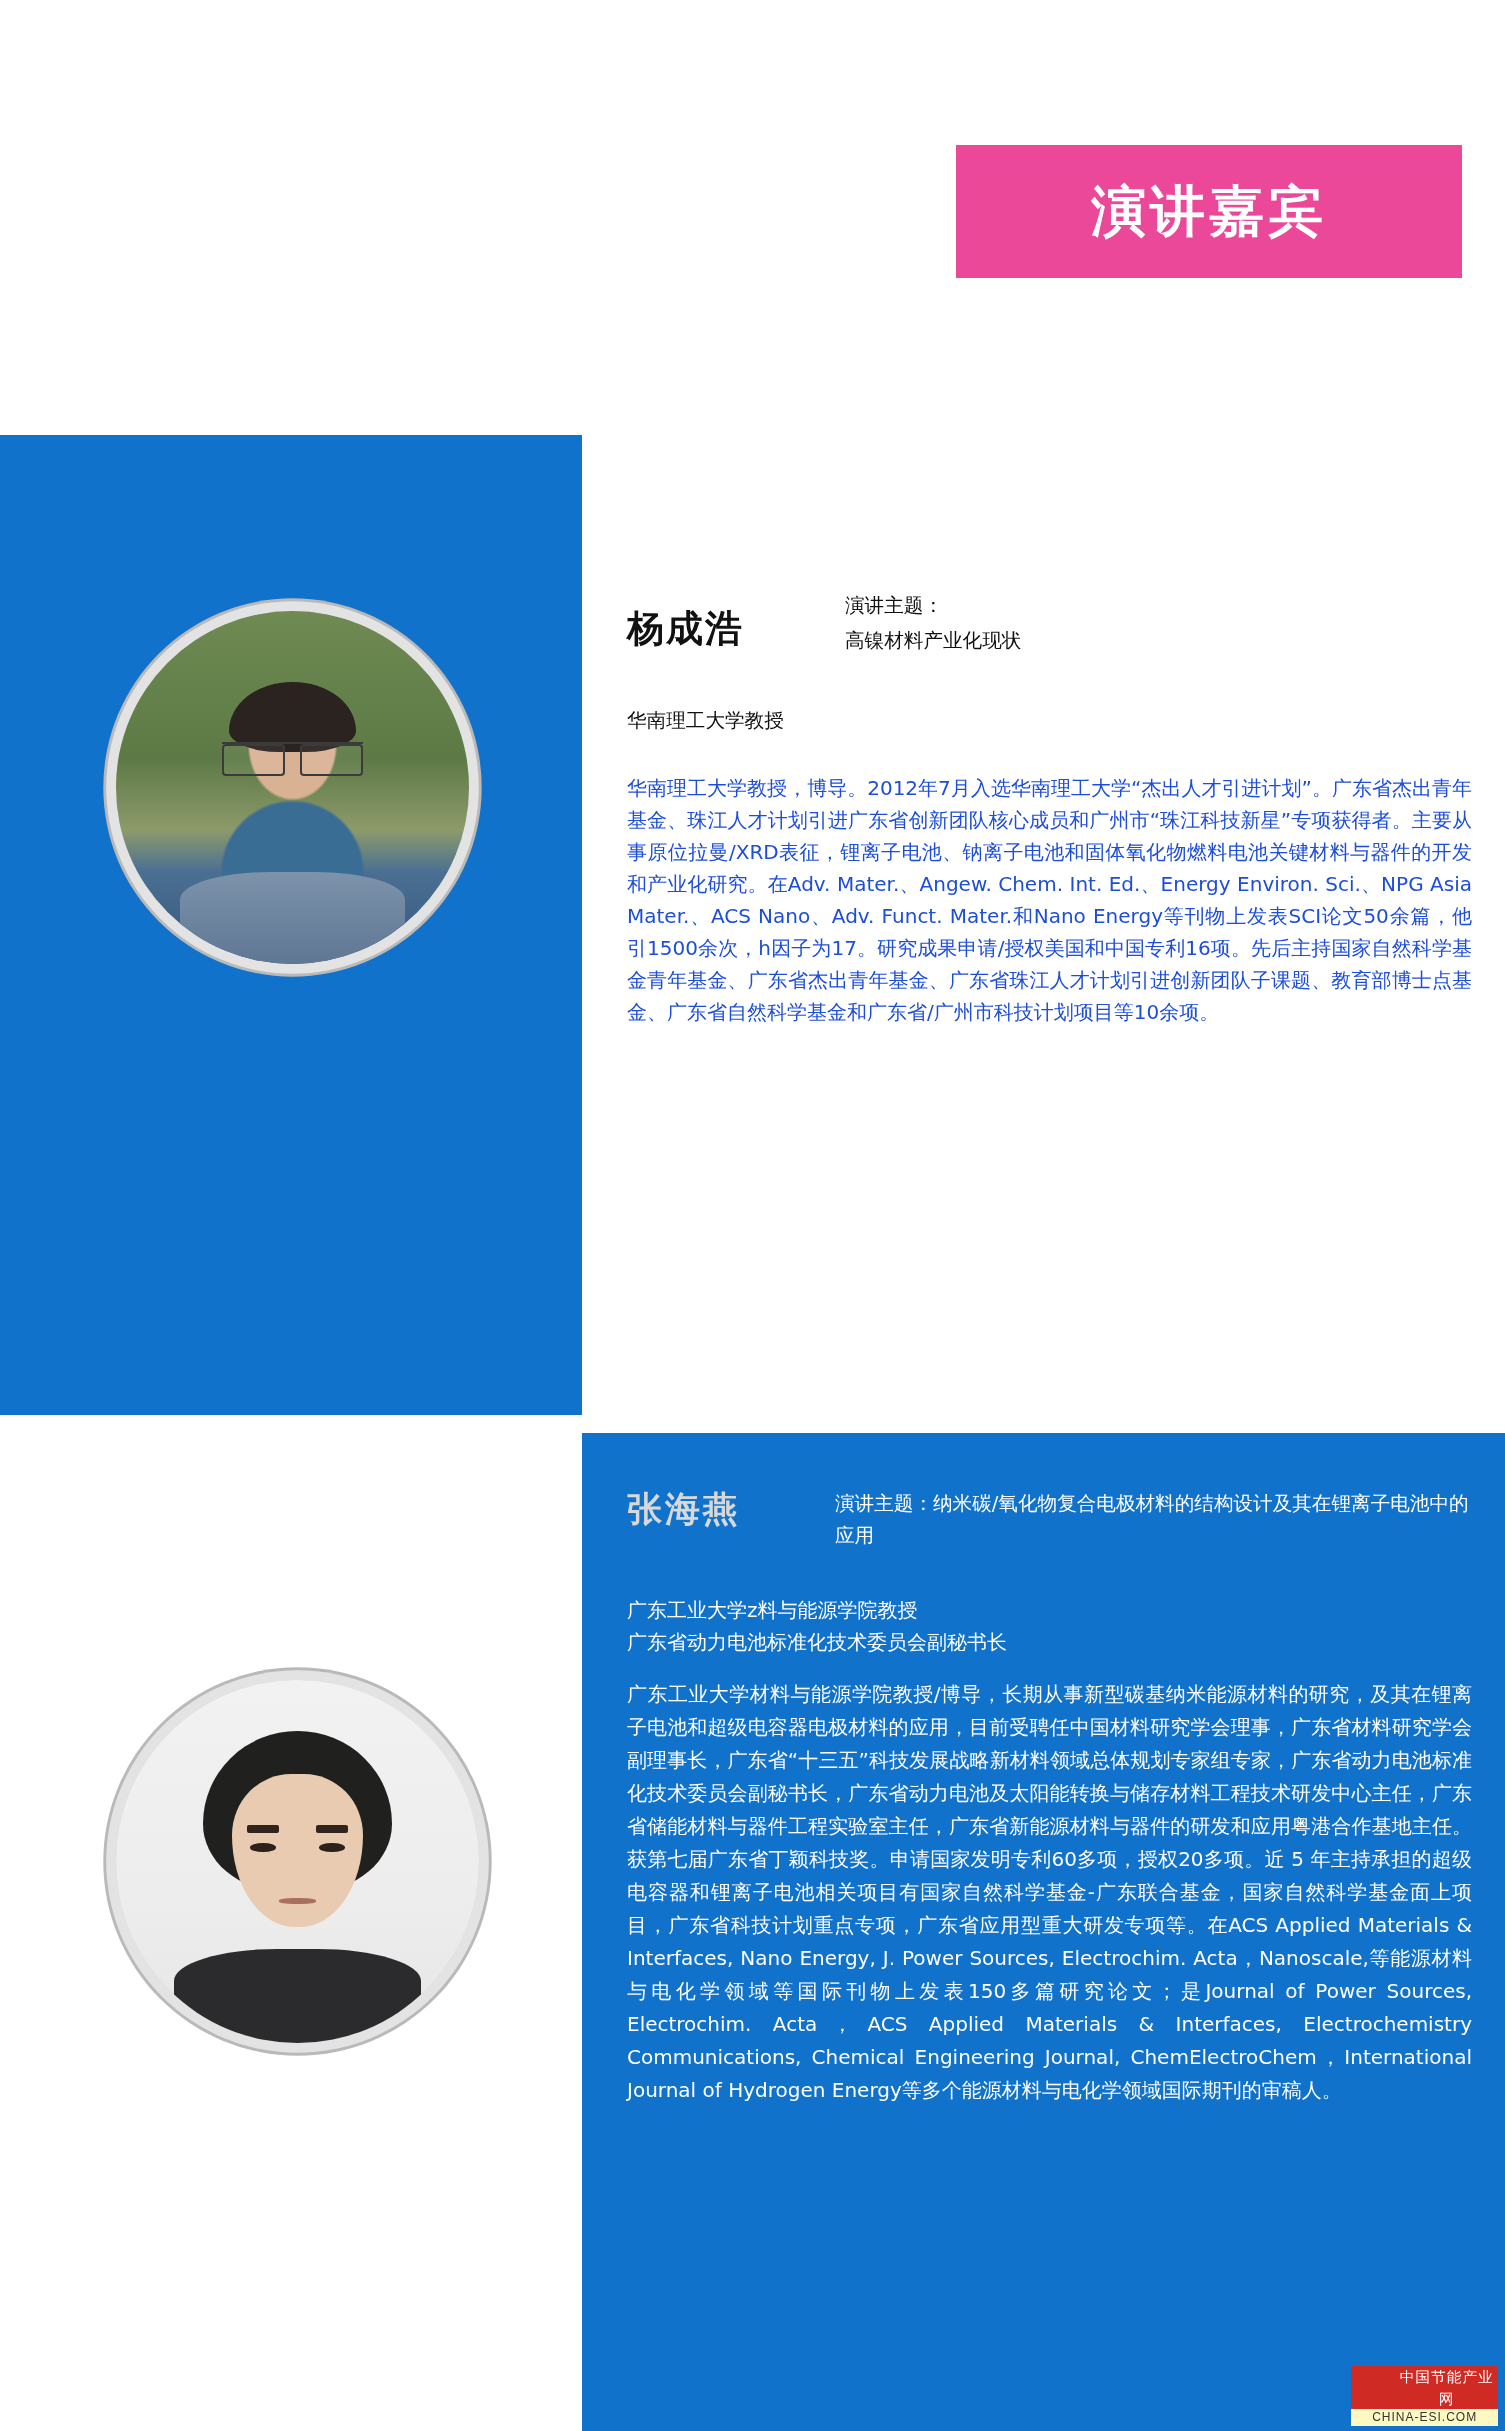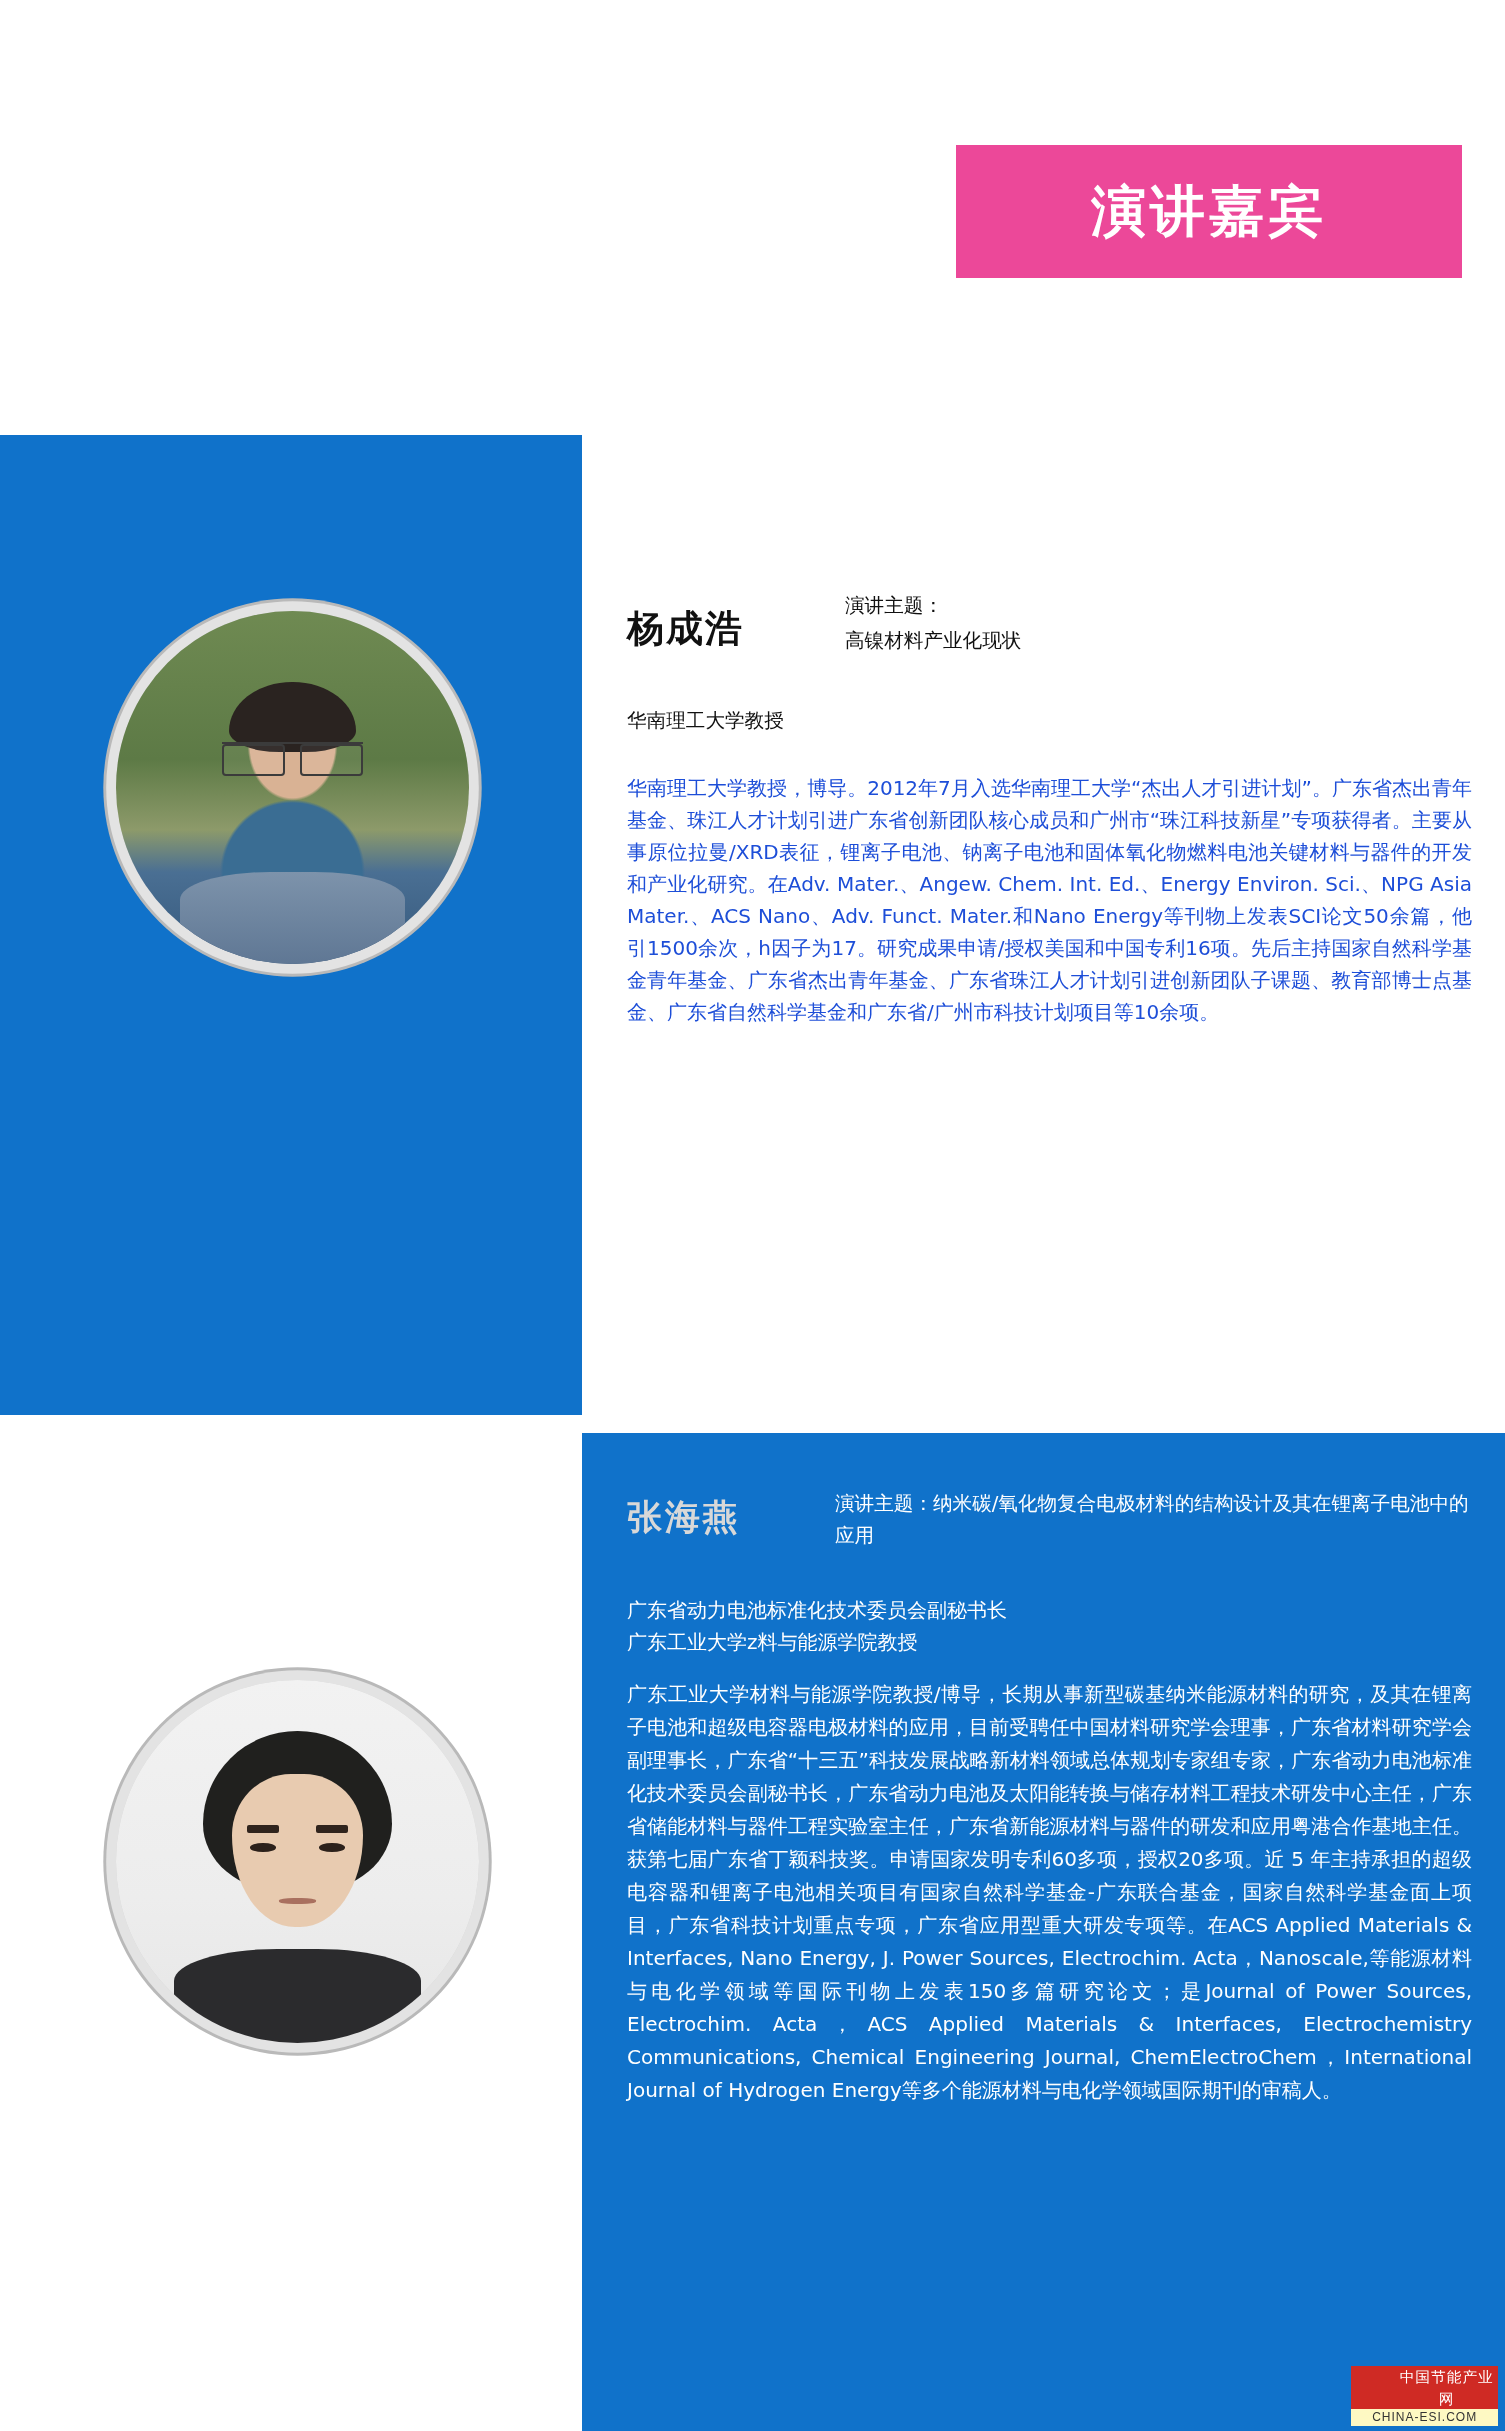--- a/index.html
+++ b/index.html
@@ -283,21 +283,21 @@
     position: absolute;
     left: 627px;
     top: 0;
     width: 863px;
     height: 999px;
     color: #ffffff;
   }
   .s2-name {
     position: absolute;
     left: 0;
-    top: 61px;
+    top: 53px;
     font-size: 35px;
     font-weight: bold;
     color: #d8d8d8;
     font-family: "DejaVu Sans", sans-serif;
     letter-spacing: 2.9px;
   }
   .s2-topic {
     position: absolute;
     left: 208px;
     top: 55px;
@@ -399,22 +399,22 @@
         <div class="p2-eye-l"></div>
         <div class="p2-eye-r"></div>
         <div class="p2-mouth"></div>
         <div class="p2-body"></div>
       </div>
     </div>
     <div class="s2-text">
       <div class="s2-name">张海燕</div>
       <div class="s2-topic">演讲主题：纳米碳/氧化物复合电极材料的结构设计及其在锂离子电池中的应用</div>
       <div class="s2-affil">
+        <div>广东工业大学z料与能源学院教授</div>
         <div>广东省动力电池标准化技术委员会副秘书长</div>
-        <div>广东工业大学z料与能源学院教授</div>
       </div>
       <div class="s2-bio">广东工业大学材料与能源学院教授/博导，长期从事新型碳基纳米能源材料的研究，及其在锂离子电池和超级电容器电极材料的应用，目前受聘任中国材料研究学会理事，广东省材料研究学会副理事长，广东省“十三五”科技发展战略新材料领域总体规划专家组专家，广东省动力电池标准化技术委员会副秘书长，广东省动力电池及太阳能转换与储存材料工程技术研发中心主任，广东省储能材料与器件工程实验室主任，广东省新能源材料与器件的研发和应用粤港合作基地主任。获第七届广东省丁颖科技奖。申请国家发明专利60多项，授权20多项。近 5 年主持承担的超级电容器和锂离子电池相关项目有国家自然科学基金-广东联合基金，国家自然科学基金面上项目，广东省科技计划重点专项，广东省应用型重大研发专项等。在ACS Applied Materials &amp; Interfaces, Nano Energy, J. Power Sources, Electrochim. Acta，Nanoscale,等能源材料与电化学领域等国际刊物上发表150多篇研究论文；是Journal of Power Sources, Electrochim. Acta，ACS Applied Materials &amp; Interfaces, Electrochemistry Communications, Chemical Engineering Journal, ChemElectroChem，International Journal of Hydrogen Energy等多个能源材料与电化学领域国际期刊的审稿人。</div>
     </div>
   </div>
 
   <div class="watermark">
     <div class="wm-top">中国节能产业网</div>
     <div class="wm-bottom">CHINA-ESI.COM</div>
   </div>
 

